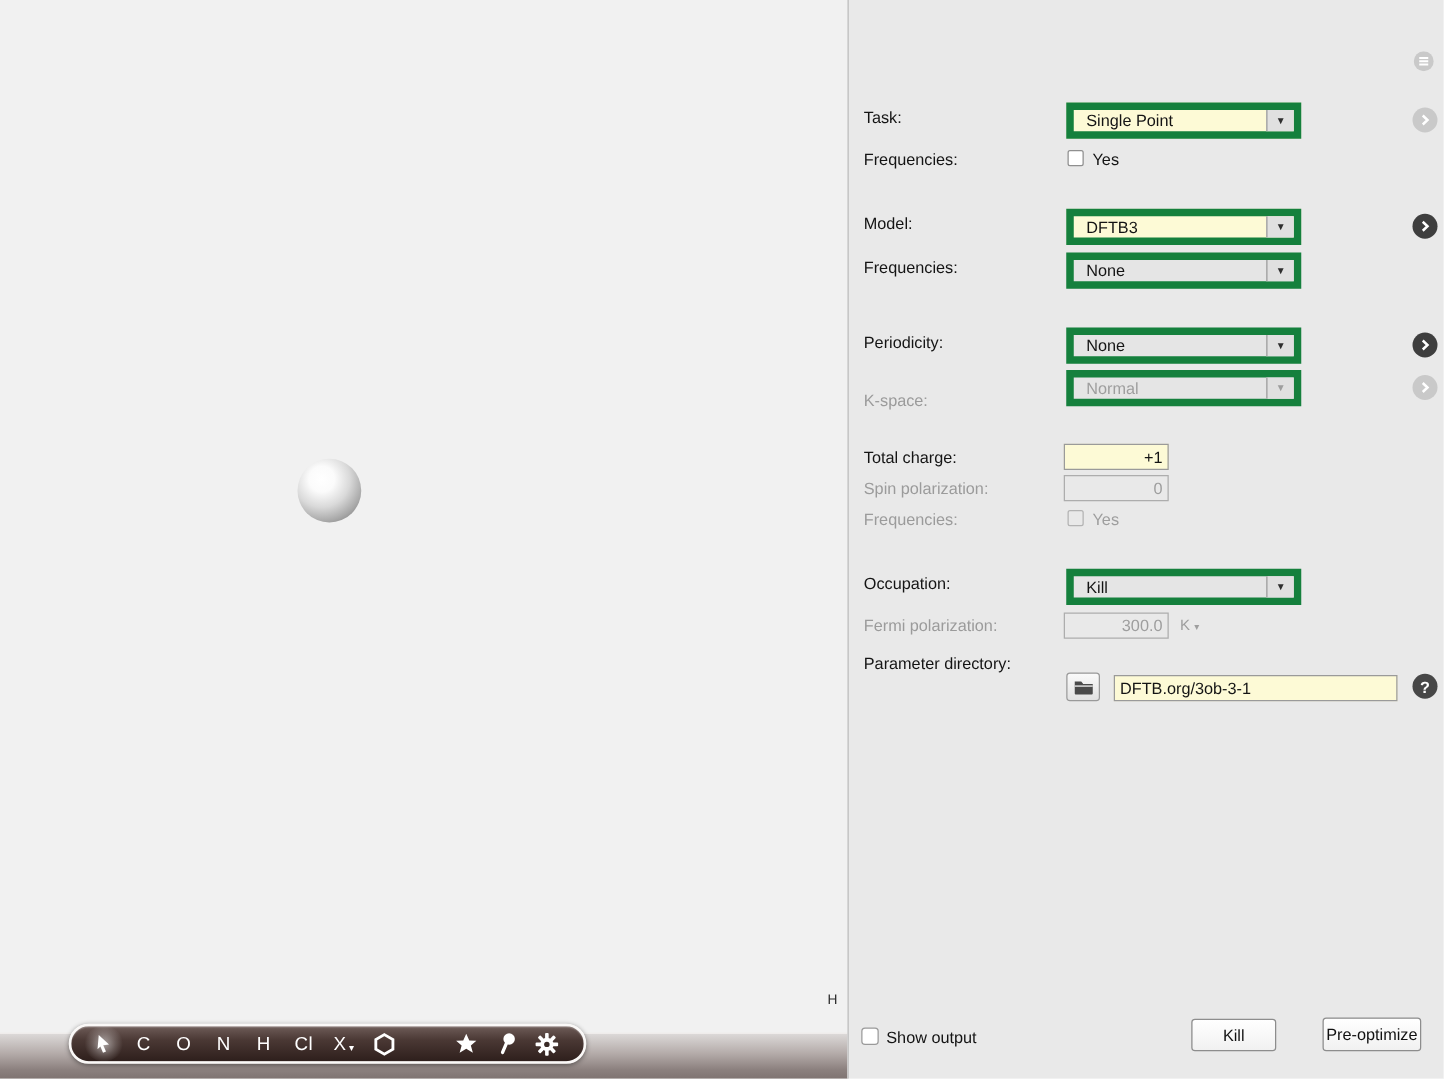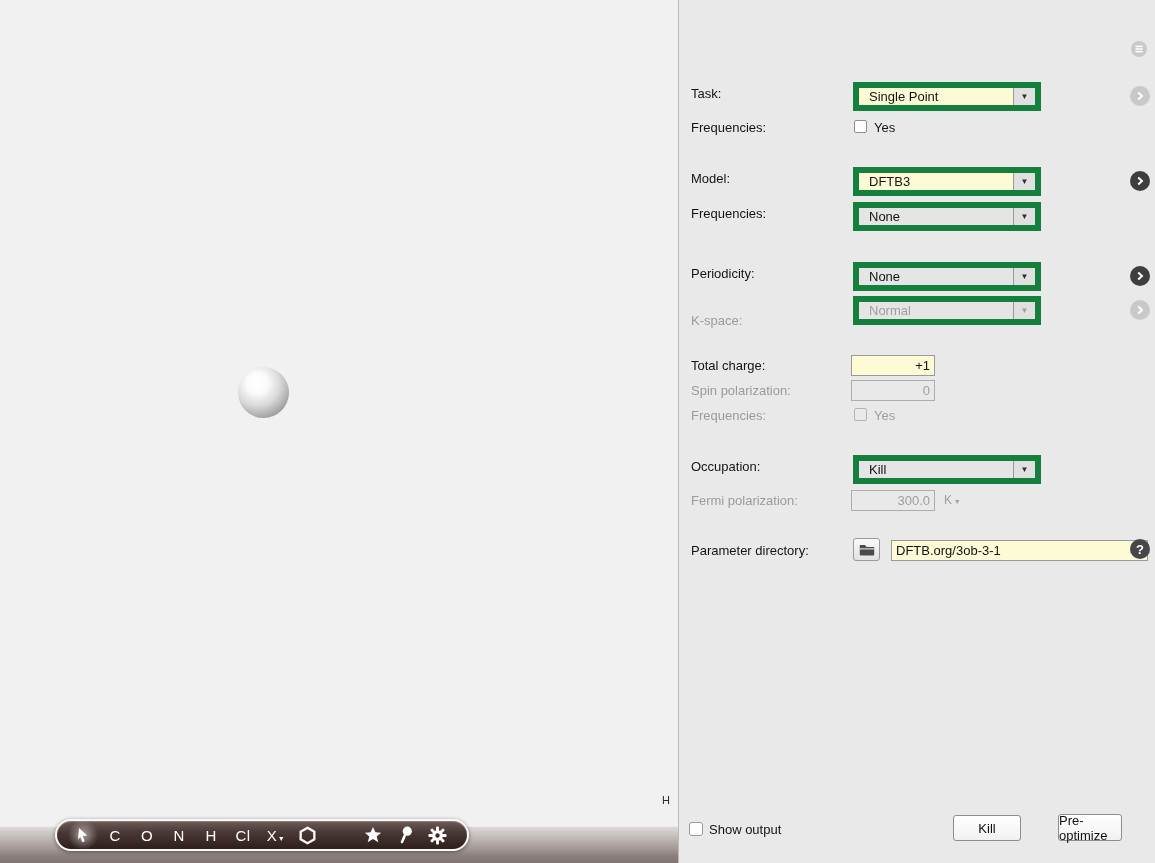--- a/index.html
+++ b/index.html
@@ -66,21 +66,21 @@
   .dropdown .dd-arrow { width:22px; height:100%; border-left:1px solid #9a9a9a;
     background:#e0e0e0; display:flex; align-items:center; justify-content:center;
     font-size:8px; color:#2e2e2e; }
   .dropdown.dis .dd-text { color:#9e9e9e; }
   .dropdown.dis .dd-arrow { color:#9e9e9e; }
 
   .txtinput { position:absolute; left:172px; width:84px; height:21px;
     border:1px solid #9a9a9a; background:#fdfad6; text-align:right;
     padding:0 4px; font-size:13px; display:flex; align-items:center; justify-content:flex-end; color:#141414; }
   .txtinput.dis { background:#e9e9e9; border-color:#adadad; color:#9e9e9e; }
-  .txtinput.long { left:212px; width:257px; justify-content:flex-start; text-align:left; }
+  .txtinput.long { left:212px; width:227px; justify-content:flex-start; text-align:left; }
 
   .checkbox { position:absolute; left:175px; width:13px; height:13px;
     border:1px solid #8f8f8f; background:#ffffff; border-radius:2px; }
   .checkbox.dis { background:#e9e9e9; border-color:#b3b3b3; }
   .cb-label { position:absolute; left:195px; color:#141414; }
   .cb-label.dis { color:#9e9e9e; }
 
   .nav-circle { position:absolute; left:451px; width:20px; height:20px; border-radius:50%;
     background:#3e3e3e; display:flex; align-items:center; justify-content:center; }
   .nav-circle.dis { background:#c9c9c9; }
@@ -93,21 +93,21 @@
     background:linear-gradient(180deg,#fafafa,#e2e2e2);
     display:flex; align-items:center; justify-content:center; }
   .help-circle { position:absolute; left:451px; top:539px; width:20px; height:20px; border-radius:50%;
     background:#474747; color:#ffffff; font-weight:bold; font-size:13px;
     display:flex; align-items:center; justify-content:center; }
 
   .footer-btn { position:absolute; height:26px; border:1px solid #8d8d8d; border-radius:3px;
     background:linear-gradient(180deg,#ffffff,#f1f1f1);
     display:flex; align-items:center; justify-content:center; font-size:13px; color:#111; }
   .btn-kill { left:274px; top:815px; width:68px; }
-  .btn-preopt { left:379px; top:814px; width:64px; height:27px; }
+  .btn-preopt { left:379px; top:814px; width:79px; height:27px; }
   .footer-cb { position:absolute; left:10px; top:822px; width:14px; height:14px;
     border:1px solid #9a9a9a; border-radius:3px; background:#ffffff; }
   .footer-cb-label { position:absolute; left:30px; top:822px; color:#141414; }
 </style>
 </head>
 <body>
 
 <div class="app">
 
   <div class="viewer">
@@ -260,21 +260,21 @@
       <span class="dd-arrow">▼</span>
     </div>
 
     <div class="flabel dis" style="top:493px">Fermi polarization:</div>
     <div class="txtinput dis" style="top:490px">300.0</div>
     <div class="unit" style="top:493px">
       <span>K</span>
       <span class="unit-caret">▾</span>
     </div>
 
-    <div class="flabel" style="top:543px">Parameter directory:</div>
+    <div class="flabel" style="top:523px">Parameter directory:</div>
     <div class="folder-btn">
       <svg width="16" height="13" viewBox="0 0 20 16">
         <path d="M1 2.5 h6.5 l2 2.5 H19 v9.5 a1 1 0 0 1 -1 1 H2 a1 1 0 0 1 -1 -1 Z" fill="#4a4a4a"></path>
         <rect x="1" y="6.5" width="18" height="1.4" fill="#e6e6e6"></rect>
       </svg>
     </div>
     <div class="txtinput long" style="top:540px">DFTB.org/3ob-3-1</div>
     <div class="help-circle">
       <span>?</span>
     </div>

